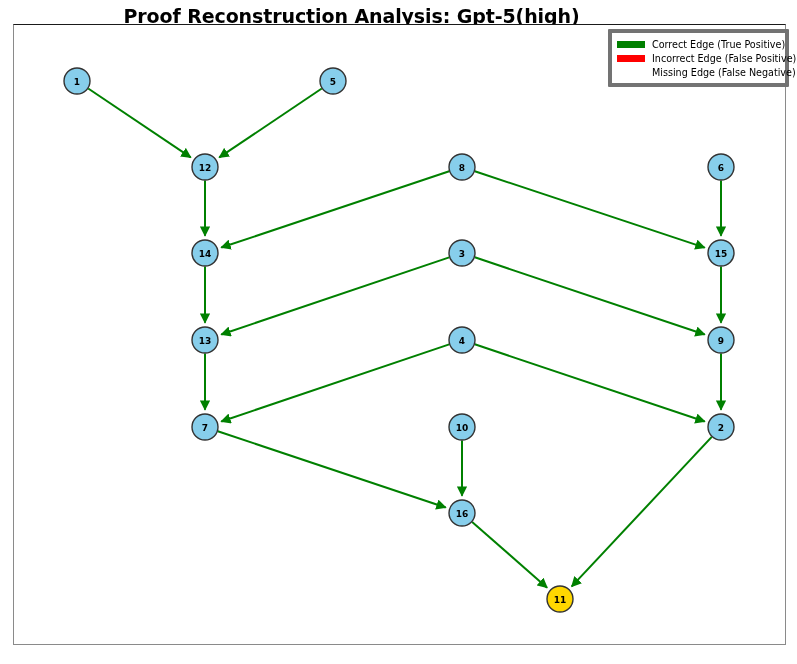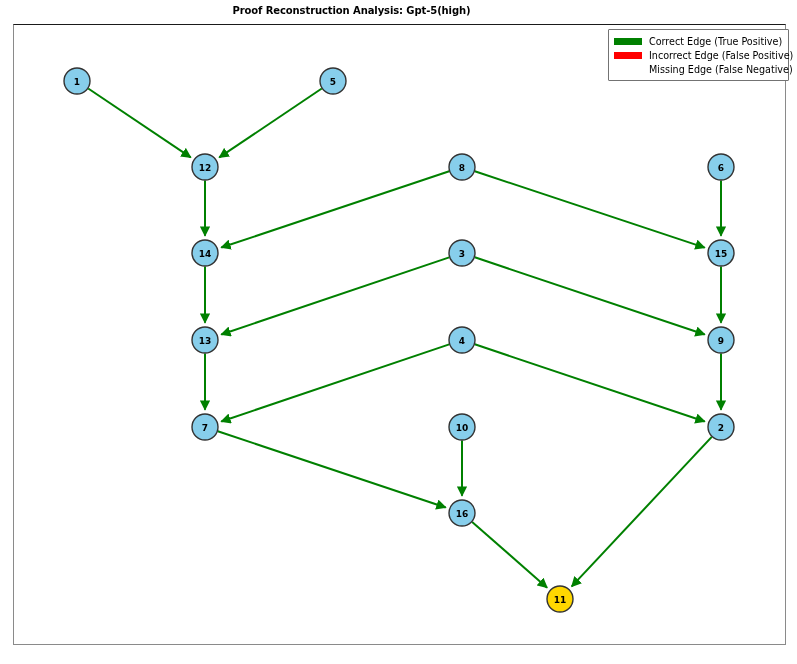--- a/index.html
+++ b/index.html
@@ -20,21 +20,21 @@
     width: 797px;
     height: 664px;
     background: #ffffff;
   }
   #plot-title {
     position: absolute;
     left: 0;
     top: 5px;
     width: 703px;
     text-align: center;
-    font-size: 10px;
+    font-size: 19px;
     font-weight: bold;
     color: #000000;
     letter-spacing: -0.1px;
   }
   #axes-frame {
     position: absolute;
     left: 13px;
     top: 24px;
     width: 773px;
     height: 621px;
@@ -48,21 +48,21 @@
     left: 0; top: 0;
     width: 797px;
     height: 664px;
   }
   #legend-box {
     position: absolute;
     left: 608px;
     top: 29px;
     width: 181px;
     background: #ffffff;
-    border: 1px solid #737373;
+    border: 4px solid #737373;
     border-radius: 1px;
     padding: 4px 5px 4px 5px;
     box-sizing: border-box;
   }
   .legend-row {
     display: flex;
     align-items: center;
     height: 14px;
     margin: 0;
   }

